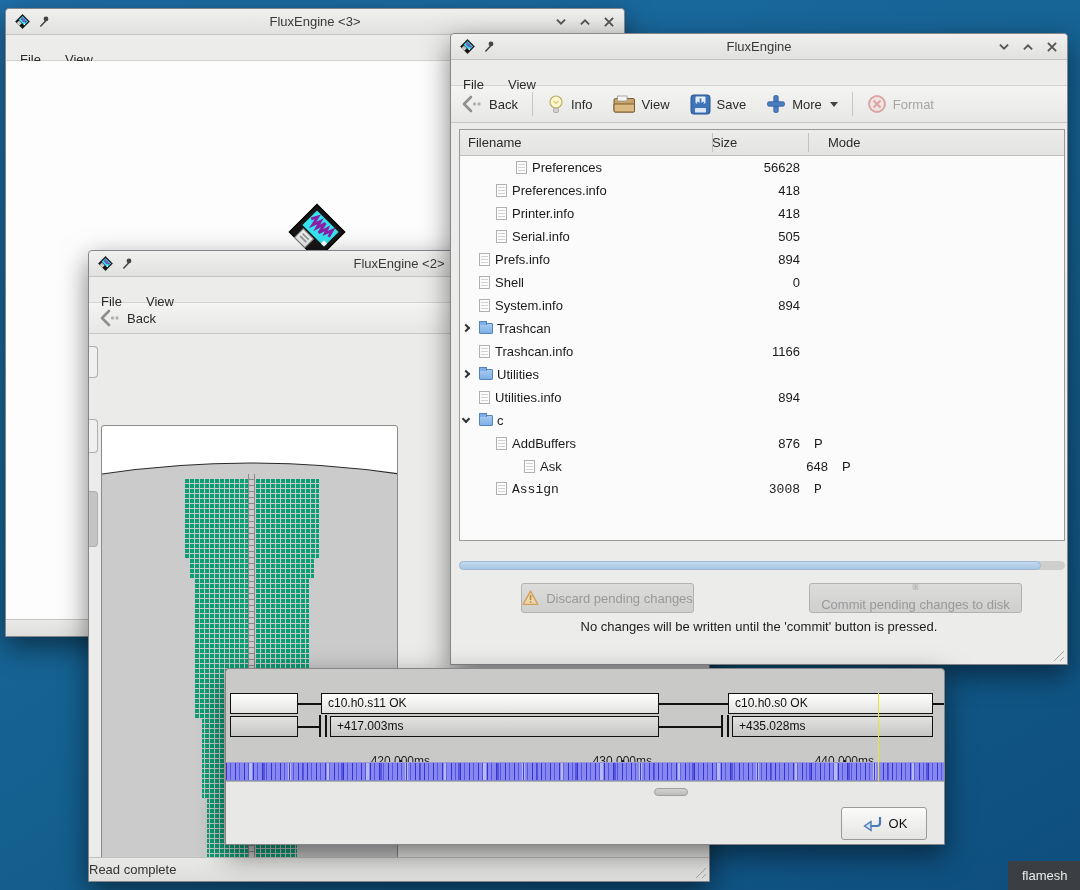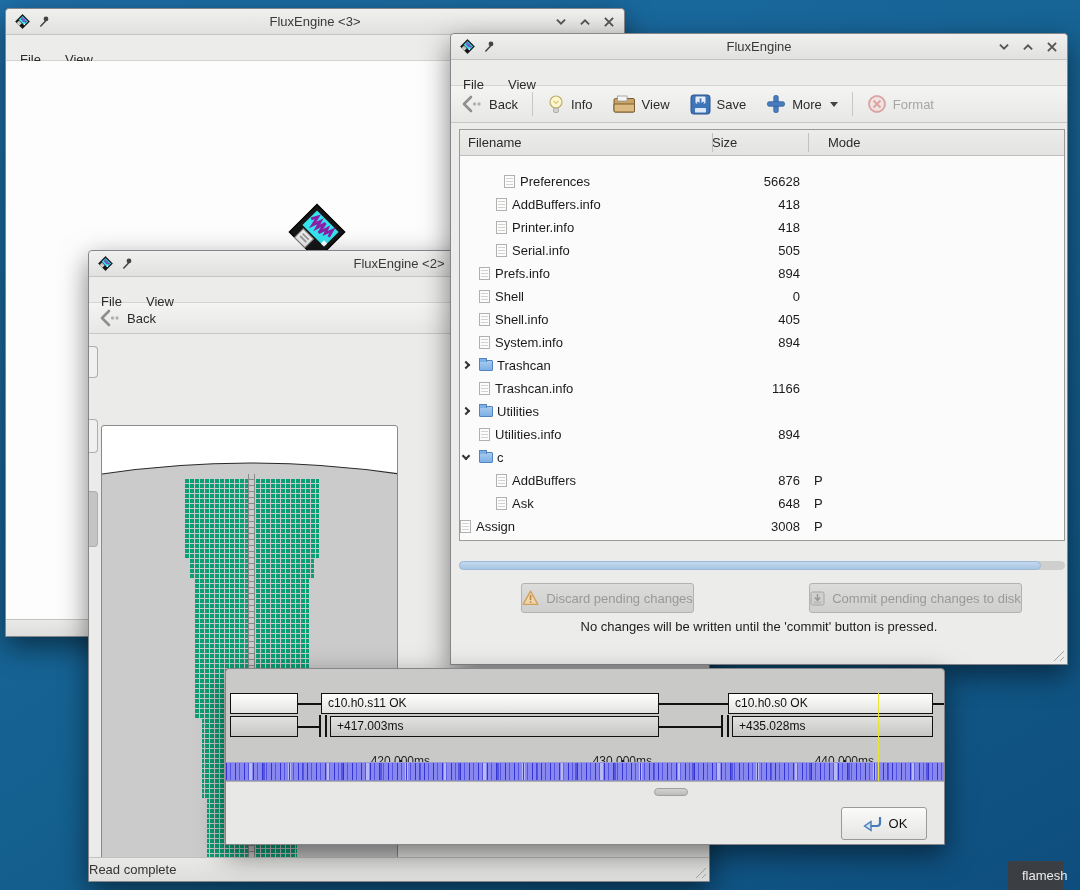--- a/index.html
+++ b/index.html
@@ -104,21 +104,21 @@
   #flux-cursor { position:absolute; top:24px; width:1px; height:88px; background:#e8e432; }
   #flux-lower { position:absolute; left:0; right:0; top:112px; bottom:0; background:#e8e8e6; border-top:1px solid #b0b0ae; }
   #splitter { position:absolute; left:428px; top:6px; width:34px; height:8px; border-radius:4px;
               background:linear-gradient(#d2d2d0,#bcbcba); border:1px solid #a0a09e; }
   #ok-btn { position:absolute; left:615px; top:25px; width:86px; height:33px; background:linear-gradient(#fbfbf9,#e4e4e2);
             border:1px solid #9a9a98; border-radius:3px; display:flex; align-items:center; justify-content:center; gap:5px; color:#111; }
 
   #pick-logo { position:absolute; left:278px; top:138px; }
   #pick-label { position:absolute; left:0; right:0; top:212px; text-align:center; font-size:14px; color:#3a3a3a; }
 
-  #tooltip { position:absolute; left:1008px; top:861px; width:55px; height:29px; background:#3b3e42;
+  #tooltip { position:absolute; left:1008px; top:861px; width:72px; height:29px; background:#3b3e42;
              color:#ececec; line-height:29px; padding-left:14px; border-radius:2px 0 0 0; }
 </style>
 </head>
 <body>
 
 <svg width="0" height="0" style="position:absolute" aria-hidden="true">
   <defs>
     <symbol id="fe-logo" viewBox="0 0 32 32">
       <g transform="rotate(45 16 16)">
         <rect x="6.5" y="6.5" width="19" height="19" fill="#161616" stroke="#000" stroke-width="0.6"></rect>
@@ -339,50 +339,49 @@
 
   <div id="tree">
     <div id="tree-header">
       <span class="hcell" style="left:8px;">Filename</span>
       <span class="hcell" style="left:252px;width:88px;text-align:left;">Size</span>
       <span class="hcell" style="left:368px;">Mode</span>
       <div class="hdiv" style="left:252px;"></div>
       <div class="hdiv" style="left:348px;"></div>
     </div>
     <div id="file-rows">
-        <div class="trow" style="padding-left: 44px; margin-top: 14px;"><span class="icon-file"></span><span class="fname">Preferences</span><span class="fsize">56628</span><span class="fmode"></span></div>
-        <div class="trow" style="padding-left: 36px;"><span class="icon-file"></span><span class="fname">AddBuffers.info</span><span class="fsize">418</span><span class="fmode"></span></div>
+        <div class="trow" style="padding-left: 56px;"><span class="icon-file"></span><span class="fname">Preferences</span><span class="fsize">56628</span><span class="fmode"></span></div>
+        <div class="trow" style="padding-left: 36px;"><span class="icon-file"></span><span class="fname">Preferences.info</span><span class="fsize">418</span><span class="fmode"></span></div>
         <div class="trow" style="padding-left: 36px;"><span class="icon-file"></span><span class="fname">Printer.info</span><span class="fsize">418</span><span class="fmode"></span></div>
         <div class="trow" style="padding-left: 36px;"><span class="icon-file"></span><span class="fname">Serial.info</span><span class="fsize">505</span><span class="fmode"></span></div>
         <div class="trow" style="padding-left: 19px;"><span class="icon-file"></span><span class="fname">Prefs.info</span><span class="fsize">894</span><span class="fmode"></span></div>
         <div class="trow" style="padding-left: 19px;"><span class="icon-file"></span><span class="fname">Shell</span><span class="fsize">0</span><span class="fmode"></span></div>
-        <div class="trow" style="padding-left: 19px;"><span class="icon-file"></span><span class="fname">Shell.info</span><span class="fsize">405</span><span class="fmode"></span></div>
         <div class="trow" style="padding-left: 19px;"><span class="icon-file"></span><span class="fname">System.info</span><span class="fsize">894</span><span class="fmode"></span></div>
         <div class="trow" style="padding-left: 19px;"><span class="expander chevR" style="left: 3px;"></span><span class="icon-folder"></span><span class="fname">Trashcan</span><span class="fsize"></span><span class="fmode"></span></div>
         <div class="trow" style="padding-left: 19px;"><span class="icon-file"></span><span class="fname">Trashcan.info</span><span class="fsize">1166</span><span class="fmode"></span></div>
         <div class="trow" style="padding-left: 19px;"><span class="expander chevR" style="left: 3px;"></span><span class="icon-folder"></span><span class="fname">Utilities</span><span class="fsize"></span><span class="fmode"></span></div>
         <div class="trow" style="padding-left: 19px;"><span class="icon-file"></span><span class="fname">Utilities.info</span><span class="fsize">894</span><span class="fmode"></span></div>
         <div class="trow" style="padding-left: 19px;"><span class="expander chevD" style="left: 3px;"></span><span class="icon-folder"></span><span class="fname">c</span><span class="fsize"></span><span class="fmode"></span></div>
         <div class="trow" style="padding-left: 36px;"><span class="icon-file"></span><span class="fname">AddBuffers</span><span class="fsize">876</span><span class="fmode">P</span></div>
-        <div class="trow" style="padding-left: 36px;"><span class="icon-file"></span><span class="fname">Ask</span><span class="fsize">648</span><span class="fmode">P</span></div>
-        <div class="trow" style=""><span class="icon-file"></span><span class="fname">Assign</span><span class="fsize">3008</span><span class="fmode">P</span></div>
+        <div class="trow" style="padding-left: 36px; margin-left: 28px;"><span class="icon-file"></span><span class="fname">Ask</span><span class="fsize">648</span><span class="fmode">P</span></div>
+        <div class="trow" style="padding-left: 36px; font-family: Liberation Mono, monospace;"><span class="icon-file"></span><span class="fname">Assign</span><span class="fsize">3008</span><span class="fmode">P</span></div>
       </div>
   </div>
 
   <div id="hscroll">
       <div class="thumb"></div>
     </div>
 
   <div class="bigbtn" style="left:70px;width:173px;">
     <svg width="17" height="16" style="opacity:.75">
         <use href="#warn-tri"></use>
       </svg>
     <span>Discard pending changes</span>
   </div>
-  <div class="bigbtn" style="left:358px;width:213px;">
+  <div class="bigbtn" style="left:358px;width:213px;flex-direction:column;">
     <svg width="15" height="15" style="opacity:.8">
         <use href="#commit-disk"></use>
       </svg>
     <span>Commit pending changes to disk</span>
   </div>
   <div id="notice">No changes will be written until the 'commit' button is pressed.</div>
   <div class="grip"></div>
 </div>
 
 <div class="win" id="winflux" style="left:225px;top:668px;width:720px;height:177px;background:#c9c9c7;">

